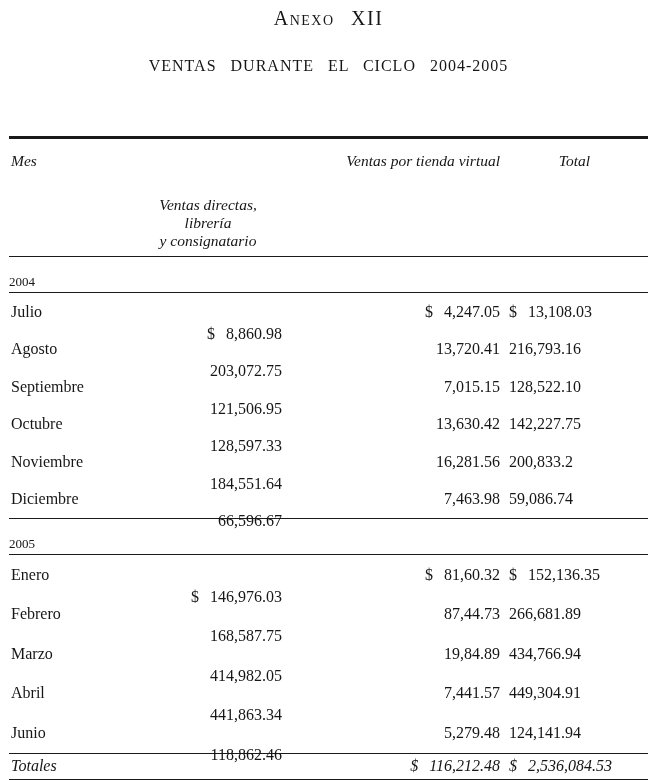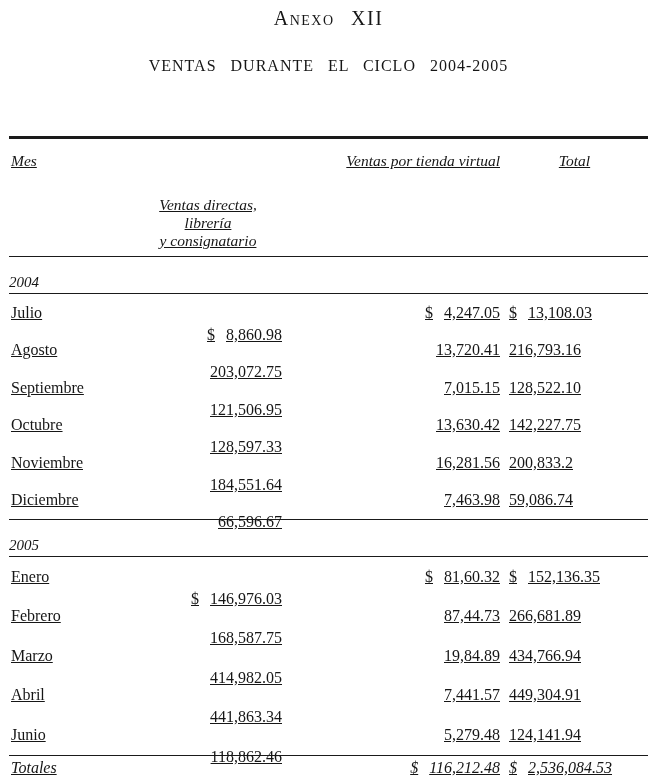--- a/index.html
+++ b/index.html
@@ -12,26 +12,26 @@
   .title1{margin-top:7px;text-align:center;font-size:20px;font-variant:small-caps;
           letter-spacing:1.5px;word-spacing:10px;}
   .title2{margin-top:27px;text-align:center;font-size:16px;letter-spacing:1px;word-spacing:9px;}
   .table{margin-top:61px;border-top:3px solid #1a1a1a;}
   .thead{display:flex;align-items:flex-start;margin-top:13px;padding-bottom:6px;
          border-bottom:1.5px solid #1a1a1a;font-style:italic;font-size:15.5px;}
   .thead .hc2{text-align:center;padding-right:24px;}
   .thead .hc3{text-align:right;}
   .thead .hc4{text-align:center;padding-right:8px;}
   .section-label{padding-top:17px;padding-bottom:2px;border-bottom:1.5px solid #1a1a1a;
-                 font-size:15px;font-style:italic;}
+                 font-size:13px;}
   .rows{border-bottom:1.5px solid #1a1a1a;}
   .rows-a .row{height:37.5px;}
   .rows-b .row{height:39.5px;}
   .row{display:flex;align-items:center;font-size:16px;}
-  .cell{box-sizing:border-box;text-decoration:underline;}
+  .cell{box-sizing:border-box;}
   .mes{width:140px;padding-left:2px;}
   .c2{width:142px;text-align:right;padding-right:9px;margin-top:44px;}
   .c3{width:218px;text-align:right;padding-right:9px;}
   .c4{width:139px;text-align:left;padding-right:13px;}
   .cur{margin-right:11px;}
   .cur:empty{display:none;}
   .totals{height:25px;display:flex;align-items:center;font-style:italic;font-size:16px;
           border-bottom:1px solid #1a1a1a;}
 </style>
 </head>

